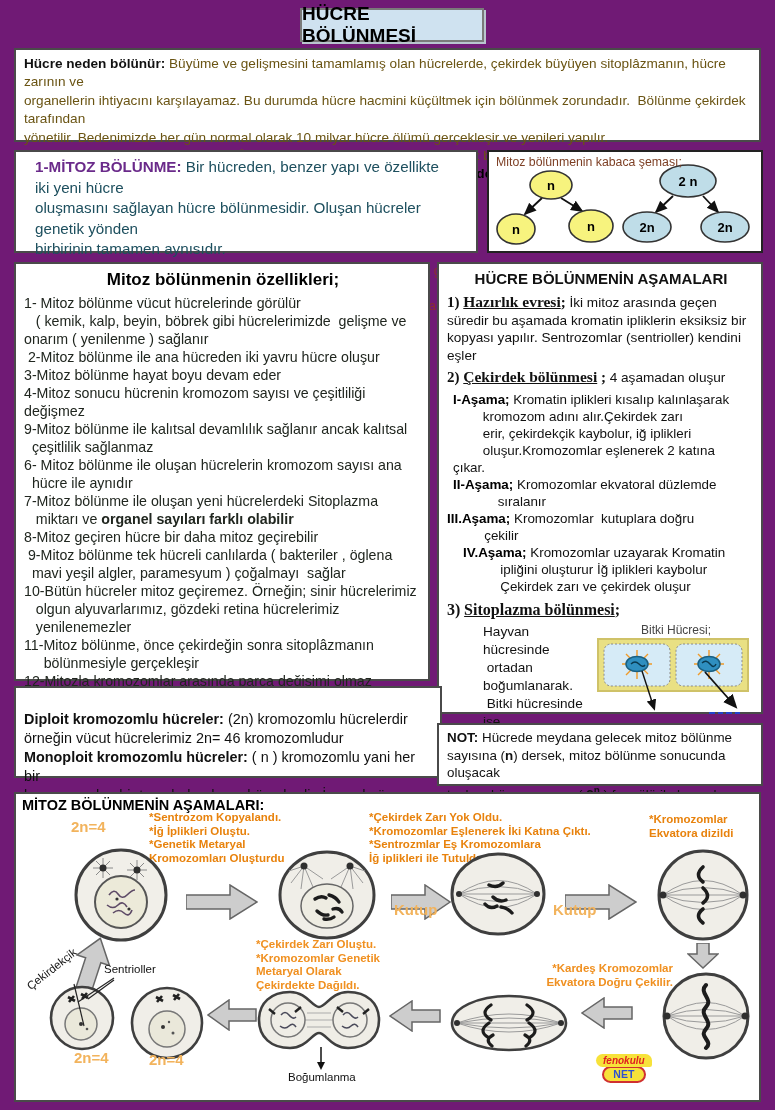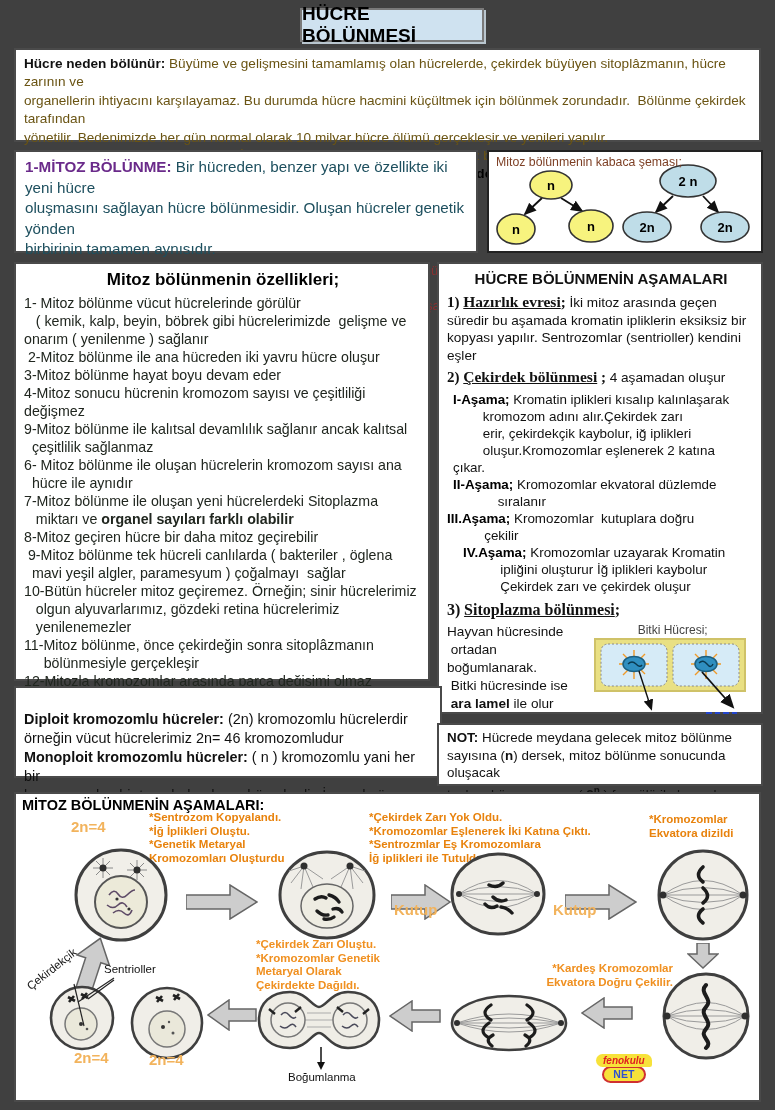--- a/index.html
+++ b/index.html
@@ -1,35 +1,35 @@
 <!DOCTYPE html>
 <html><head>
 <meta charset="utf-8">
 <style>
   html,body{margin:0;padding:0;background:#fff;}
   body{font-family:"Liberation Sans",sans-serif;color:#111;}
-  .page{position:relative;width:775px;height:1110px;background:#404040;overflow:hidden;}
+  .page{position:relative;width:775px;height:1110px;background:#701a75;overflow:hidden;}
   .box{position:absolute;background:#fff;border:2px solid #4a4a4a;box-sizing:border-box;}
   .prewrap{white-space:pre-wrap;}
   b{font-weight:bold;}
   .u{text-decoration:underline;}
 
   
   .title-box{position:absolute;left:300px;top:8px;width:184px;height:34px;background:#cfe2f0;
     border:2px solid #7a7a7a;box-shadow:2px 2px 0 #b9c6cf;box-sizing:border-box;
     display:flex;align-items:center;justify-content:center;font-size:19px;font-weight:bold;color:#000;}
 
   
   .intro-box{left:14px;top:48px;width:747px;height:94px;padding:5px 8px;font-size:13.6px;line-height:18.4px;}
   .olive{color:#6a5413;}
   .intro-center{padding-left:216px;color:#6a5413;}
   .intro-note{padding-left:166px;color:#6a5413;}
 
   
-  .mitoz-box{left:14px;top:150px;width:464px;height:103px;padding:5px 9px;}
+  .mitoz-box{left:14px;top:150px;width:464px;height:103px;padding:5px 19px;}
   .mitoz-box p{margin:0;}
   .mitoz-body{font-size:15.2px;line-height:20.5px;color:#1d4f5e;}
   .purple{color:#6a2a8a;font-size:15.2px;}
   .mitoz-note{font-size:13px;line-height:17.5px;color:#8a3030;margin-top:2px!important;padding-left:10px;}
   .mitoz-note .nl{color:#000;}
 
   
   .schema-box{left:487px;top:150px;width:276px;height:103px;border-color:#222;}
   .schema-label{position:absolute;left:7px;top:3px;font-size:12.3px;color:#7d3f24;}
   .schema-box svg{position:absolute;left:0;top:0;}
@@ -42,21 +42,21 @@
 
   
   .stages-box{left:437px;top:262px;width:326px;height:452px;padding:4px 6px 0 8px;}
   .stages-title{text-align:center;font-weight:bold;font-size:15px;margin:2px 0 6px 0;}
   .sp{margin:2px 0 4px 0;font-size:13.6px;line-height:17.5px;white-space:pre-wrap;}
   .snum{font-family:"Liberation Serif",serif;font-weight:bold;font-size:15px;}
   .stitle{font-family:"Liberation Serif",serif;font-weight:bold;font-size:15.5px;text-decoration:underline;}
   .phase{font-size:13.4px;line-height:17px;white-space:pre-wrap;margin-left:6px;}
   .phase b{color:#000;}
   .sito-row{display:flex;margin-top:2px;}
-  .sito-text{width:148px;font-size:13.6px;line-height:18px;white-space:pre-wrap;}
+  .sito-text{width:148px;font-size:13.6px;line-height:18px;white-space:pre-wrap;margin-left:36px;}
   .plant{width:170px;text-align:center;}
   .plant-label{font-size:12px;color:#444;margin-bottom:1px;}
 
   
   .diploit-box{left:14px;top:686px;width:428px;height:92px;padding:22px 8px;font-size:14.4px;line-height:19px;white-space:pre-wrap;}
 
   
   .formula-box{left:437px;top:723px;width:326px;height:63px;padding:4px 8px;font-size:13.4px;line-height:17.5px;white-space:pre-wrap;}
   .formula-box sup{font-size:10px;font-weight:bold;}
 

